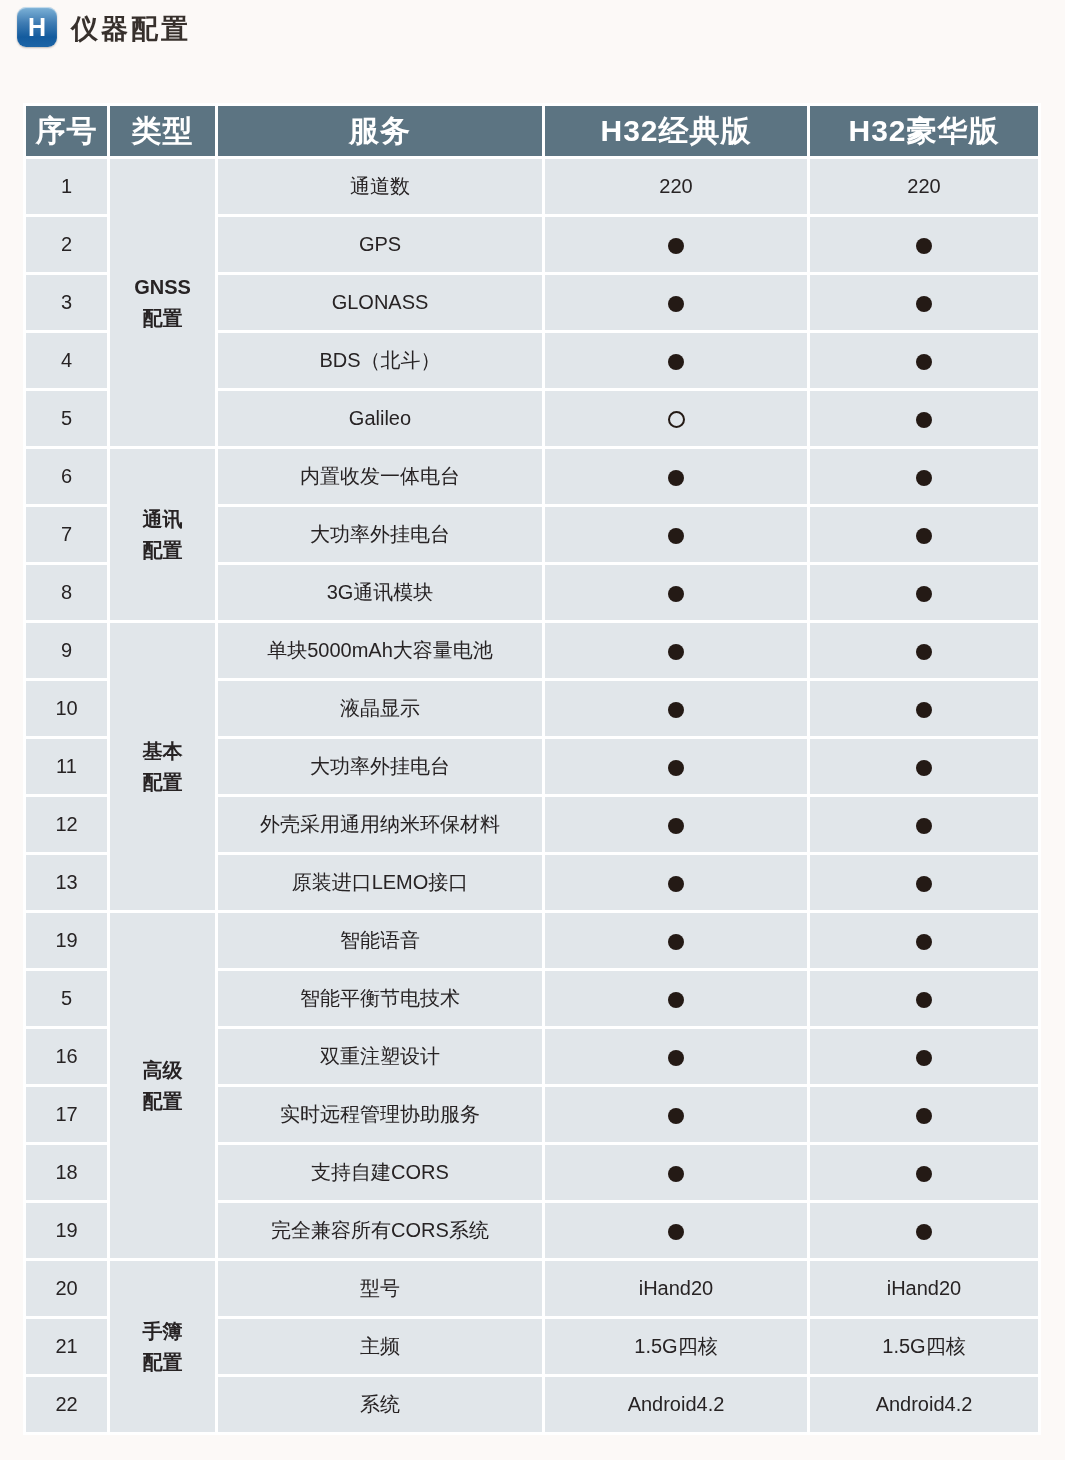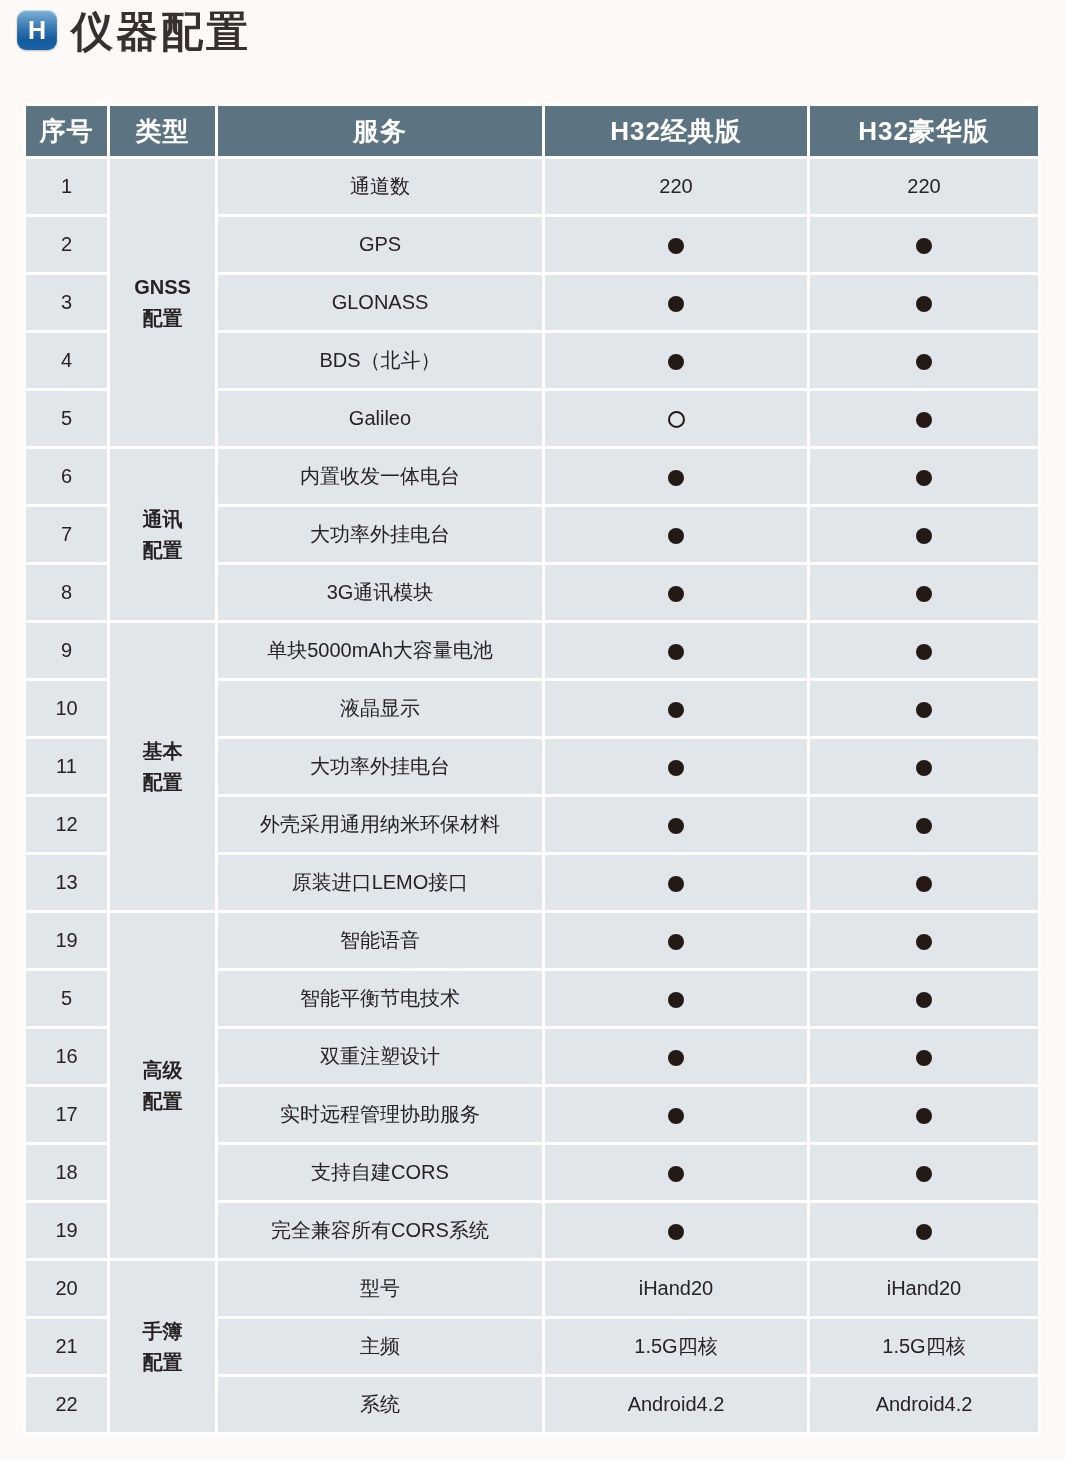--- a/index.html
+++ b/index.html
@@ -32,21 +32,21 @@
     box-shadow: inset 0 1px 1px rgba(255,255,255,0.6), 0 1px 2px rgba(0,0,0,0.25);
     color: #ffffff;
     font-size: 25px;
     font-weight: bold;
     display: flex;
     align-items: center;
     justify-content: center;
     line-height: 1;
   }
   .page-title {
-    font-size: 42px;
+    font-size: 27px;
     font-weight: bold;
     color: #37302c;
     letter-spacing: 3px;
     line-height: 1;
     padding-top: 4px;
   }
 
   
   .table-wrap {
     position: absolute;
@@ -62,21 +62,21 @@
   table.spec td {
     border: 3px solid #ffffff;
     text-align: center;
     vertical-align: middle;
     padding: 0;
     overflow: hidden;
   }
   table.spec th {
     background: #5c7482;
     color: #ffffff;
-    font-size: 26px;
+    font-size: 30px;
     font-weight: bold;
     height: 50px;
     letter-spacing: 1px;
   }
   table.spec td {
     background: #e1e6ea;
     color: #272324;
     font-size: 20px;
     height: 55px;
   }

